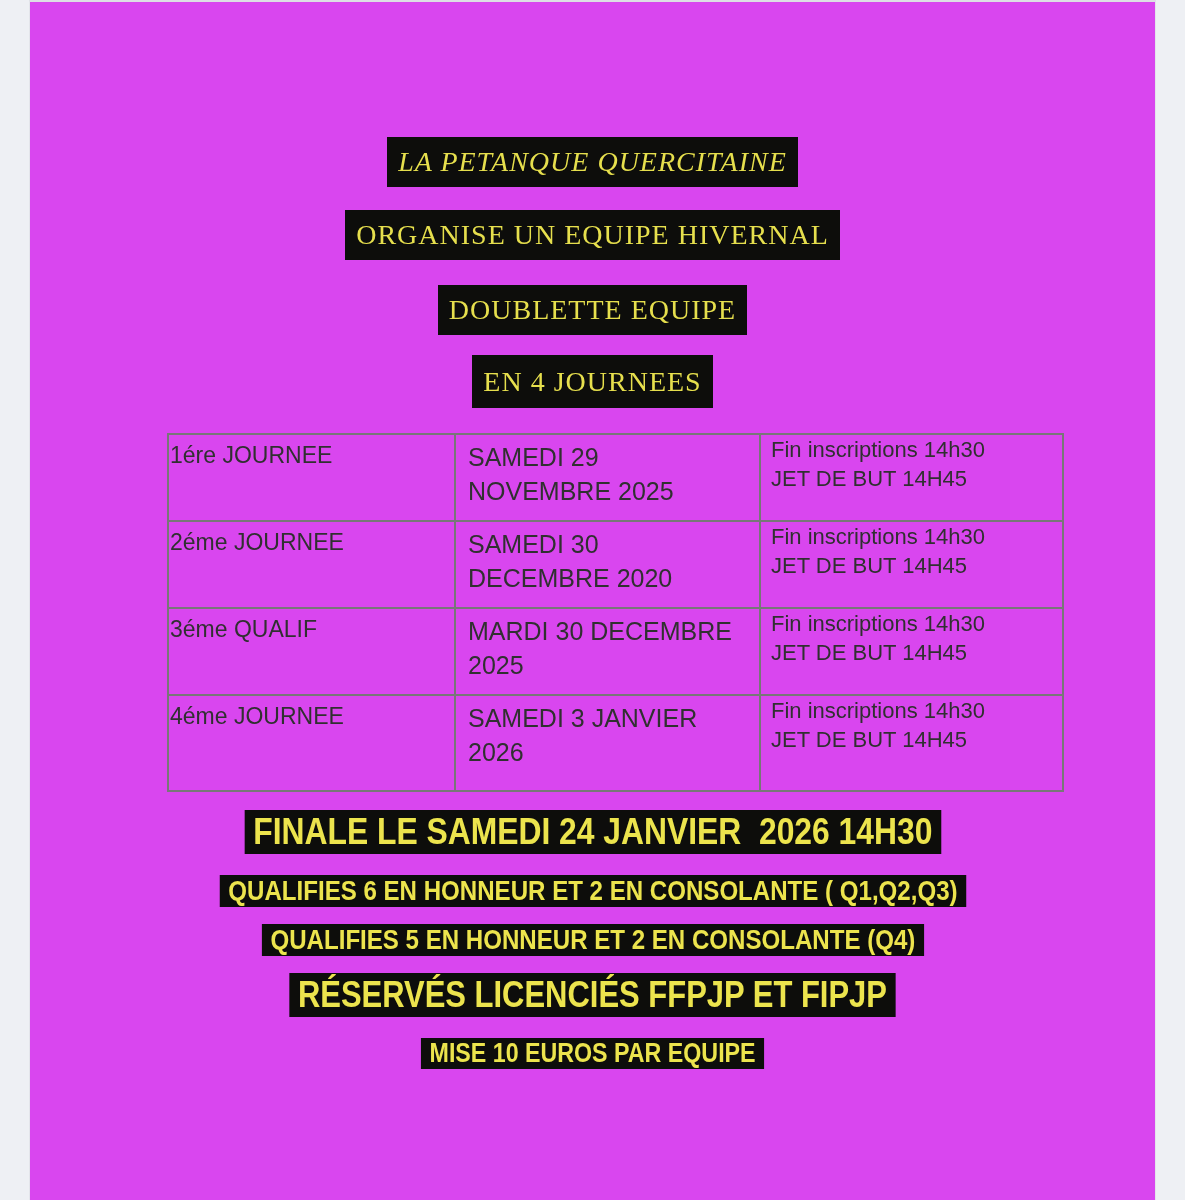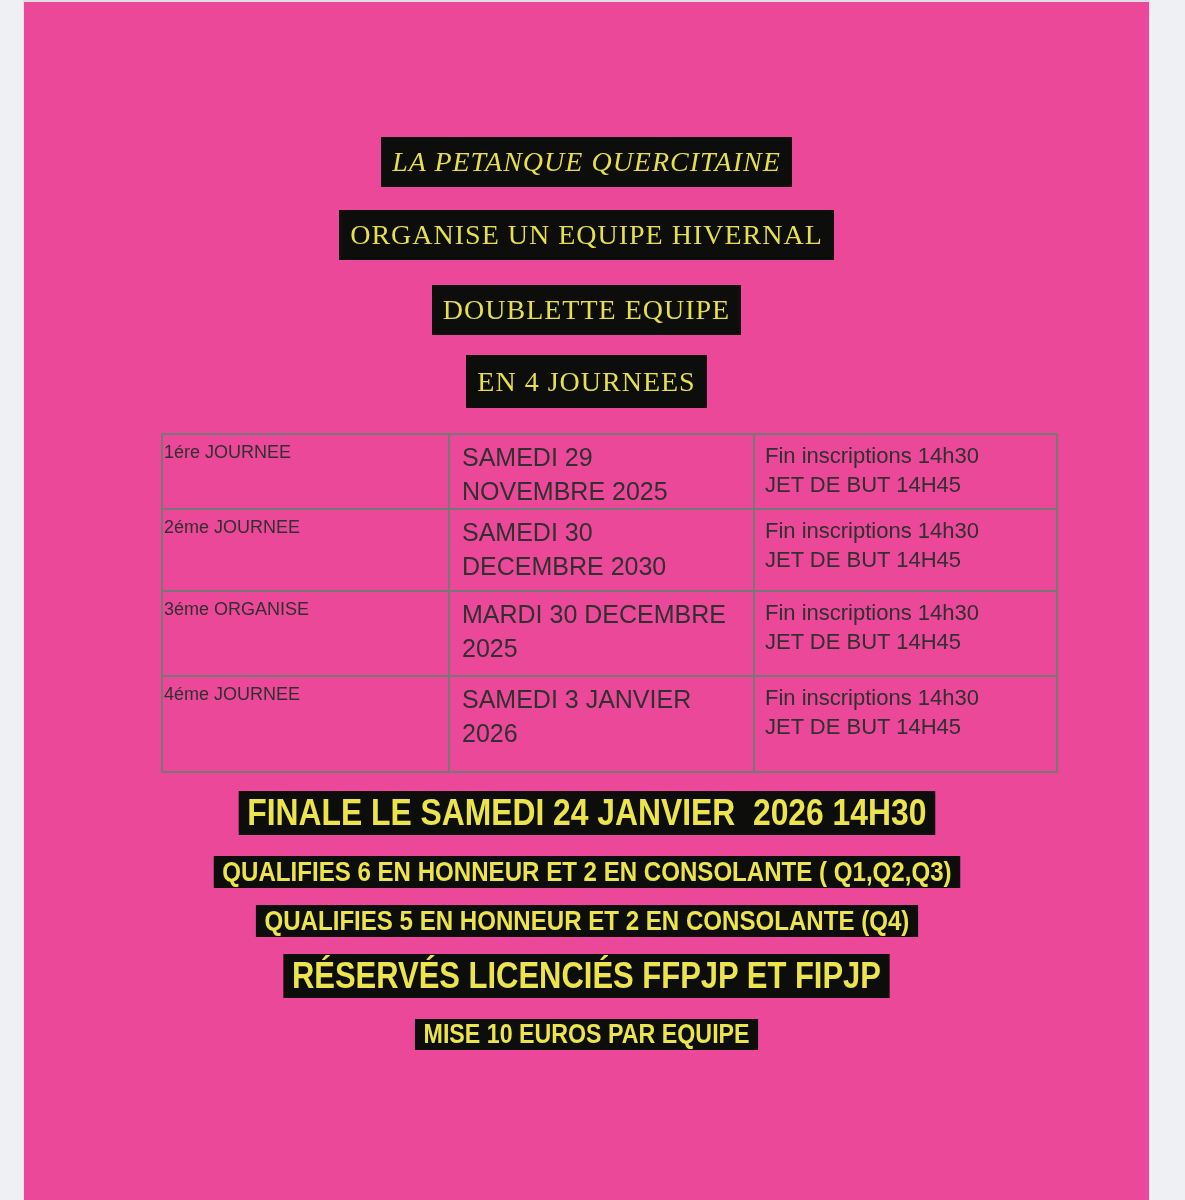--- a/index.html
+++ b/index.html
@@ -5,23 +5,23 @@
   html, body { margin: 0; padding: 0; }
   body {
     width: 1185px; height: 1200px;
     background: #eef0f4;
     position: relative;
     font-family: "Liberation Sans", sans-serif;
     overflow: hidden;
   }
   .page {
     position: absolute;
-    left: 23px; top: 0;
+    left: 29px; top: 0;
     width: 1127px; height: 1200px;
-    background: #ec4899;
+    background: #d946ef;
     border-top: 2px solid #dddfe4;
     border-left: 1px solid #e3e5ea;
     border-right: 1px solid #e3e5ea;
     box-sizing: border-box;
     text-align: center;
   }
   .bar {
     display: inline-block;
     background: #0d0d0b;
     color: #e6df4d;
@@ -46,23 +46,23 @@
     margin: 25px 0 0 137px;
     width: 851px;
     table-layout: fixed;
     color: #303030;
   }
   table.schedule td {
     border: 2px solid #777777;
     vertical-align: top;
     text-align: left;
   }
-  td.col-day   { width: 283px; text-align: center; font-size: 18px; padding-top: 7px; }
-  td.col-date  { width: 283px; font-size: 25px; line-height: 34px; padding: 5px 8px 0 12px; }
-  td.col-info  { width: 285px; font-size: 22px; line-height: 29px; padding: 6px 6px 0 10px; }
+  td.col-day   { width: 283px; text-align: center; font-size: 23px; padding-top: 7px; }
+  td.col-date  { width: 283px; font-size: 25px; line-height: 34px; padding: 5px 8px 12px 12px; }
+  td.col-info  { width: 285px; font-size: 22px; line-height: 29px; padding: 0 6px 0 10px; }
   tr.r1 { height: 66px; }
   tr.r2 { height: 82px; }
   tr.r3 { height: 85px; }
   tr.r4 { height: 96px; }
 
   
   .a-bar {
     font-weight: 700;
     color: #ece44d;
     transform: scaleX(0.86);
@@ -106,29 +106,29 @@
         </td>
         <td class="col-info">
           <div>Fin inscriptions 14h30</div>
           <div>JET DE BUT 14H45</div>
         </td>
       </tr>
       <tr class="r2">
         <td class="col-day">2éme JOURNEE</td>
         <td class="col-date">
           <div>SAMEDI 30</div>
-          <div>DECEMBRE 2030</div>
+          <div>DECEMBRE 2020</div>
         </td>
         <td class="col-info">
           <div>Fin inscriptions 14h30</div>
           <div>JET DE BUT 14H45</div>
         </td>
       </tr>
       <tr class="r3">
-        <td class="col-day">3éme ORGANISE</td>
+        <td class="col-day">3éme QUALIF</td>
         <td class="col-date">
           <div>MARDI 30 DECEMBRE</div>
           <div>2025</div>
         </td>
         <td class="col-info">
           <div>Fin inscriptions 14h30</div>
           <div>JET DE BUT 14H45</div>
         </td>
       </tr>
       <tr class="r4">

